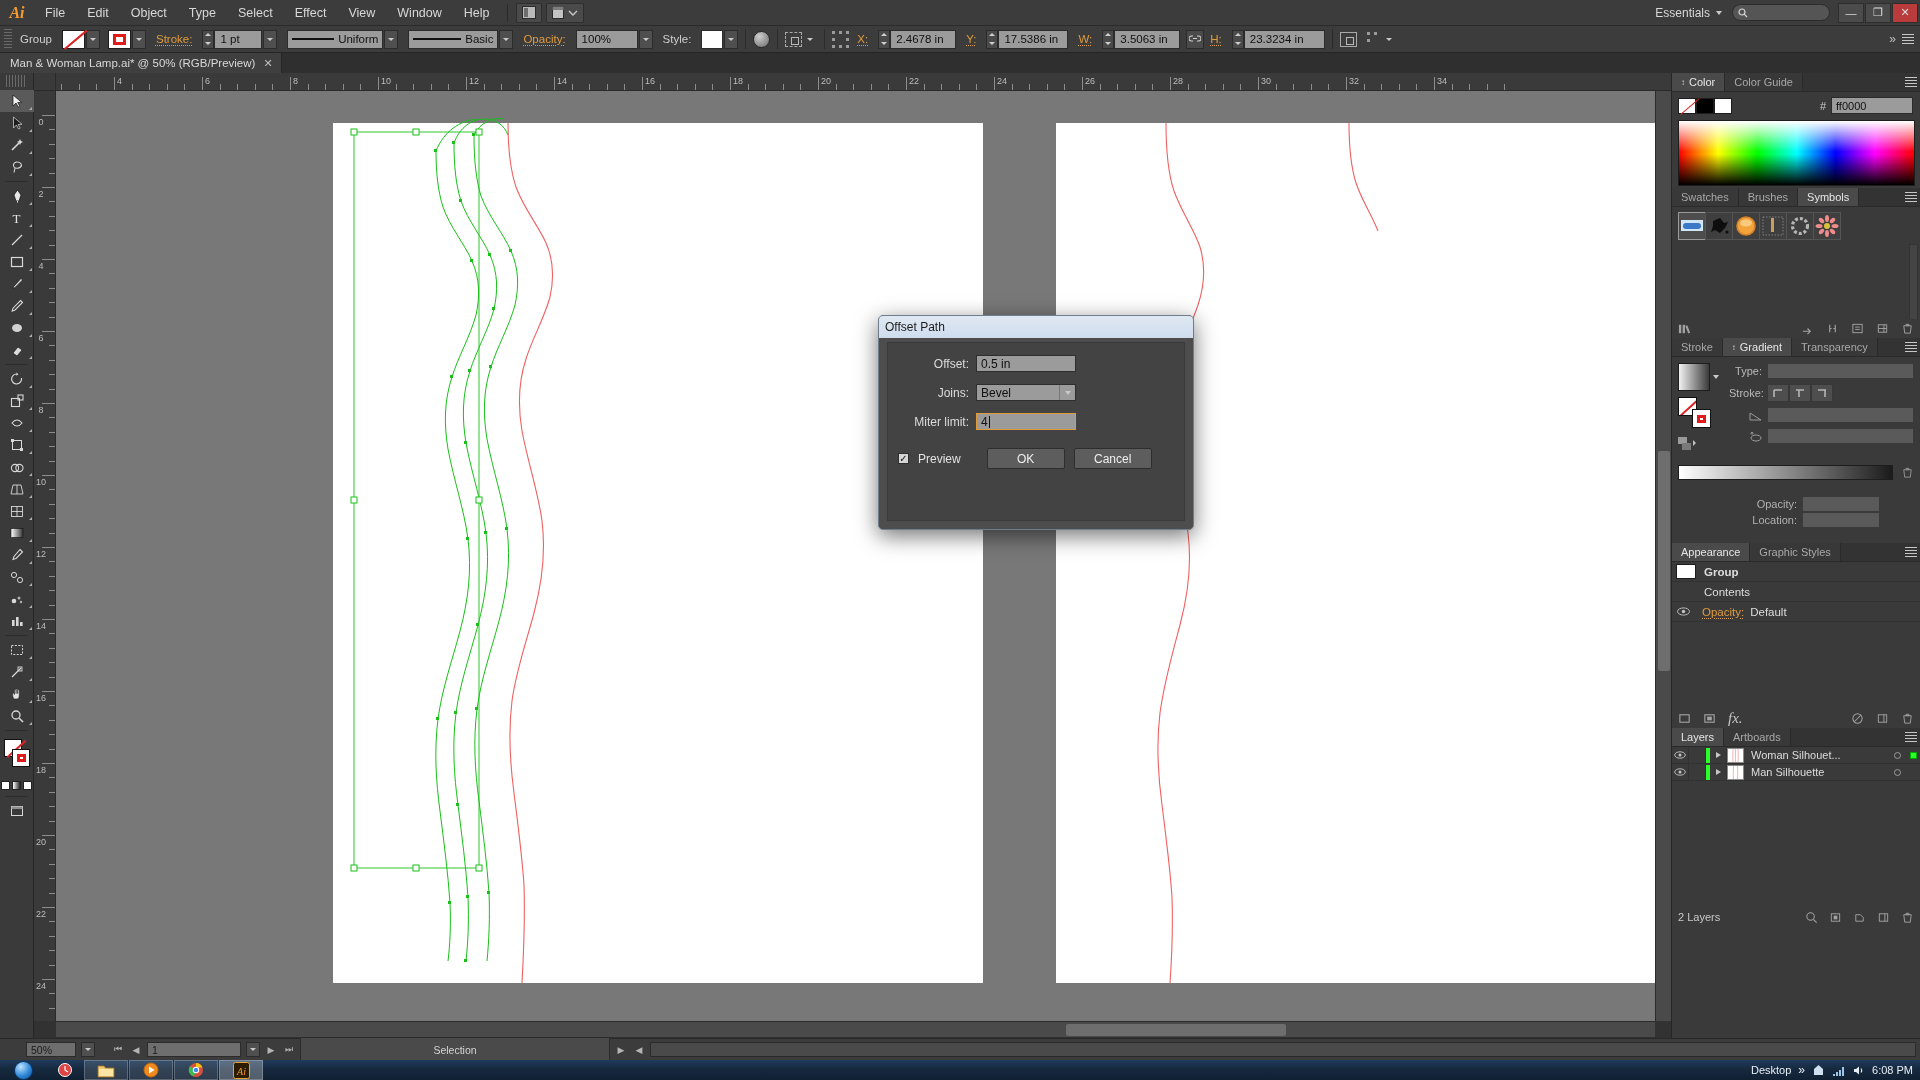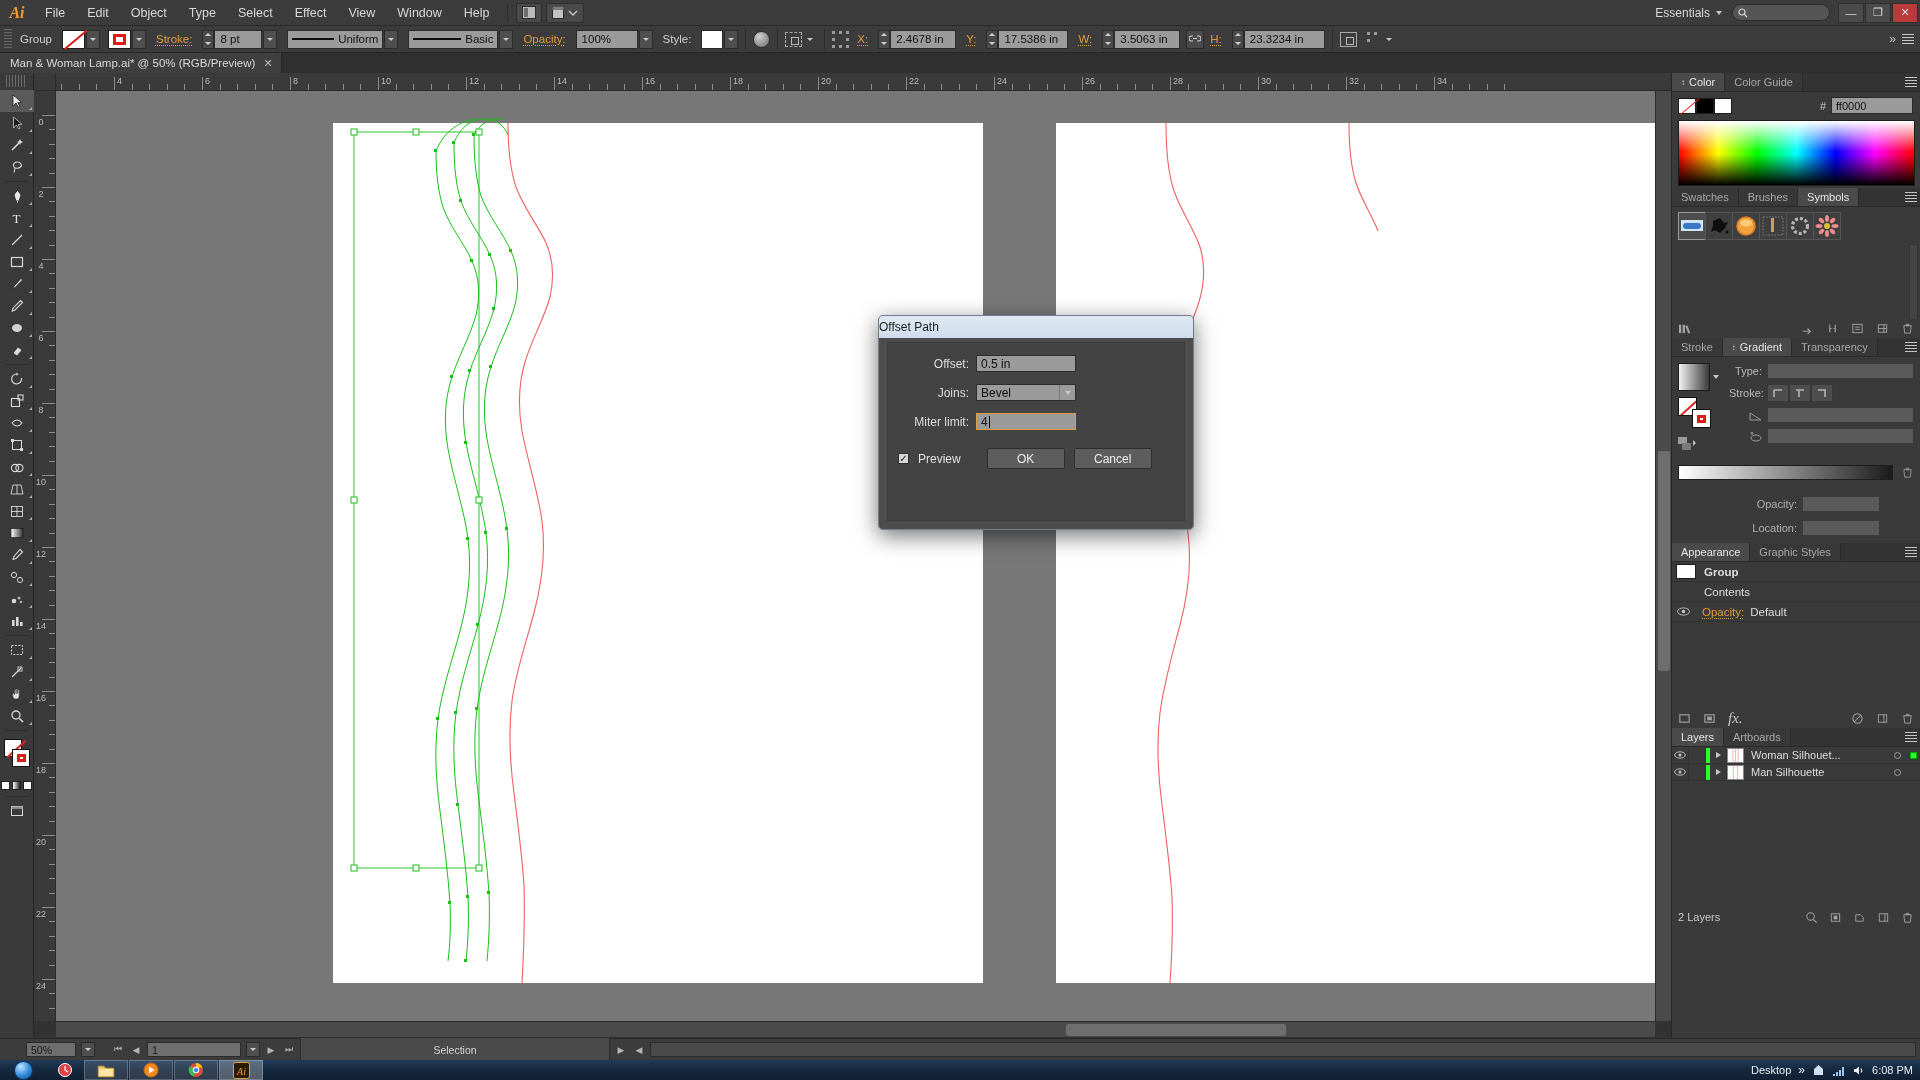--- a/index.html
+++ b/index.html
@@ -222,21 +222,21 @@
   .tbicon{width:38px;height:20px;display:flex;align-items:center;justify-content:center;}
   .tbapp{width:44px;height:20px;display:flex;align-items:center;justify-content:center;
     background:rgba(255,255,255,.12);border:1px solid rgba(255,255,255,.22);margin-right:1px;}
   .tray{margin-left:auto;display:flex;align-items:center;gap:7px;padding-right:7px;font-size:11px;color:#e8eef5;}
 
   
   .dlg{position:absolute;left:878px;top:315px;width:316px;height:215px;
     background:#4d4d4d;border:1px solid #6f7d8c;border-radius:5px;
     box-shadow:0 6px 22px rgba(0,0,0,.55);}
   .dlg-title{height:22px;background:linear-gradient(to bottom,#dfe9f3,#cfdced);
-    border-radius:4px 4px 0 0;display:flex;align-items:center;padding-left:0;
+    border-radius:4px 4px 0 0;display:flex;align-items:center;padding-left:6px;
     font-size:12px;color:#1c1c1c;}
   .dlg-body{position:absolute;left:8px;top:26px;right:8px;bottom:8px;background:#434343;
     border:1px solid #3a3a3a;}
   .dlg-row{display:flex;align-items:center;margin-top:12px;}
   .dlg-lab{width:88px;text-align:right;font-size:12px;color:#dcdcdc;padding-right:7px;}
   .dlg-input{width:100px;height:17px;background:#9b9b9b;border:1px solid #2e2e2e;color:#111;
     font-size:12px;display:flex;align-items:center;padding:0 4px;}
   .dlg-input.focus{border:1px solid #e09b3d;}
   .dlg-select{width:100px;height:17px;background:#9b9b9b;border:1px solid #2e2e2e;color:#111;
     font-size:12px;display:flex;align-items:center;padding:0 4px;}
@@ -315,21 +315,21 @@
       <div class="tiny-drop">
           <span class="caret sm"></span>
         </div>
     </div>
     <div style="width:10px"></div>
     <div class="cb-label orange">Stroke:</div>
     <div class="spinner">
         <span class="up"></span>
         <span class="dn"></span>
       </div>
-    <div class="field" style="width:48px">8 pt</div>
+    <div class="field" style="width:48px">1 pt</div>
     <div class="tiny-drop">
         <span class="caret sm"></span>
       </div>
     <div style="width:10px"></div>
     <div class="combo" style="width:96px">
       <span class="strokeline"></span>
       <span>Uniform</span>
     </div>
     <div class="tiny-drop">
         <span class="caret sm"></span>
@@ -1067,21 +1067,21 @@
       <div style="display:flex;align-items:center;margin-top:10px">
         <div class="gradbar" style="flex:1;margin:0"></div>
         <svg class="pf-icon" viewBox="0 0 14 14" style="margin-left:8px">
             <path d="M3 4 h8 l-1 8 h-6 Z M5.5 2.5 h3 v1.5 h-3 Z" fill="none" stroke="#b5b5b5" stroke-width="1"></path>
           </svg>
       </div>
       <div class="prow" style="margin-top:16px;justify-content:flex-end;padding-right:34px">
         <span style="font-size:11px;color:#b0b0b0;padding-right:5px">Opacity:</span>
         <span class="minifield" style="width:78px"></span>
       </div>
-      <div class="prow" style="margin-top:8px;justify-content:flex-end;padding-right:34px">
+      <div class="prow" style="margin-top:0;justify-content:flex-end;padding-right:34px">
         <span style="font-size:11px;color:#b0b0b0;padding-right:5px">Location:</span>
         <span class="minifield" style="width:78px"></span>
       </div>
     </div>
 
     <div class="ptabs">
       <div class="ptab active">Appearance</div>
       <div class="ptab">Graphic Styles</div>
       <div class="pmenu"></div>
     </div>

